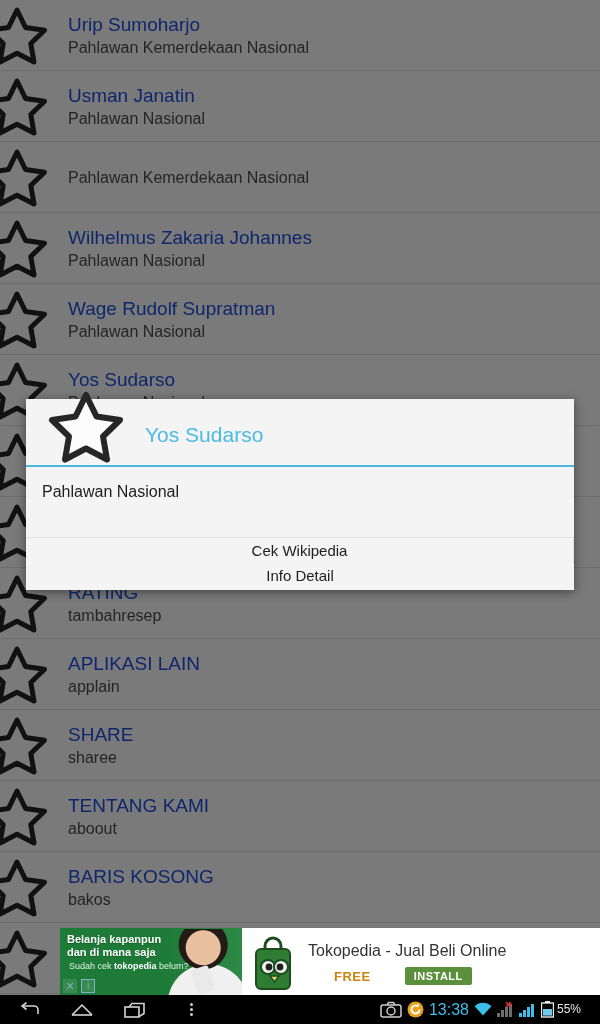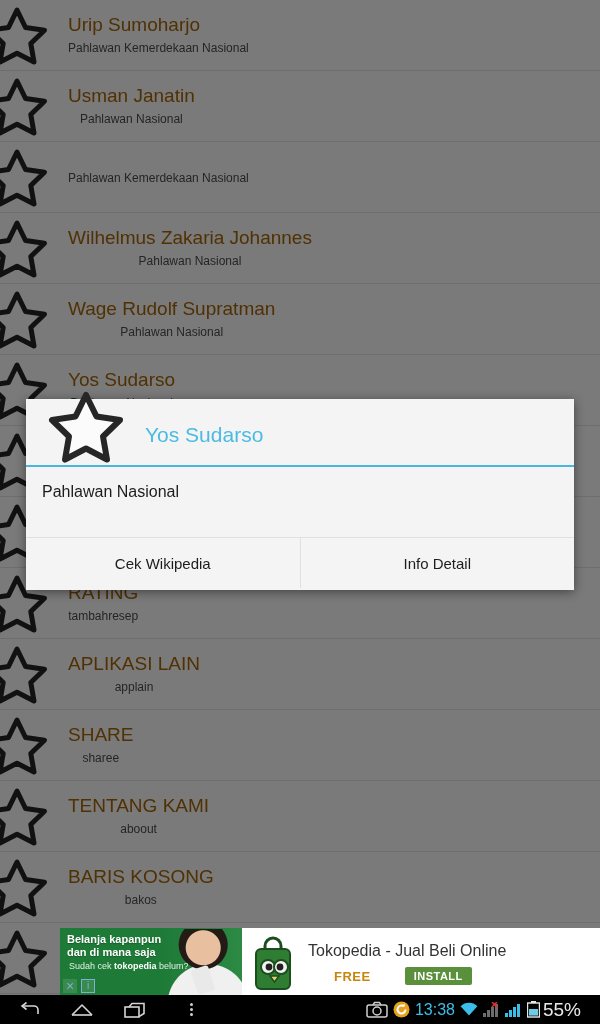--- a/index.html
+++ b/index.html
@@ -39,30 +39,29 @@
   }
   .row .star-wrap svg { width: 62px; height: 60px; display: block; }
   .row .txt {
     margin-left: 68px;
     display: flex;
     flex-direction: column;
     justify-content: center;
   }
   .row .title {
     font-size: 19px;
-    color: #a16207;
+    color: #1d4ed8;
     line-height: 24px;
     font-weight: 400;
   }
   .row .sub {
-    font-size: 12px;
+    font-size: 16px;
     color: #4a4a4a;
     line-height: 20px;
     margin-top: 1px;
-    text-align: center;
   }
 
   
   #scrim {
     position: absolute;
     left: 0; top: 0; width: 600px; height: 995px;
     background: rgba(0,0,0,0.50);
     pointer-events: none;
   }
 
@@ -184,20 +183,21 @@
     border-bottom: 1px solid #e0e0e0;
   }
   #dialog-message {
     font-size: 16px;
     color: #1d1d1d;
     line-height: 22px;
   }
   #dialog-buttons {
     display: flex;
     height: 50px;
+    flex-direction: column;
   }
   .dlg-btn {
     flex: 1 1 0;
     display: flex; align-items: center; justify-content: center;
     font-size: 15px;
     color: #1d1d1d;
     cursor: pointer;
     background: #f4f4f4;
   }
   .dlg-btn.first { border-right: 1px solid #e0e0e0; }
@@ -227,21 +227,21 @@
     padding-right: 19px;
   }
   #status-icons svg { display: block; }
   #clock {
     font-size: 16px;
     color: #3bbfe8;
     font-family: "Liberation Sans", sans-serif;
     line-height: 18px;
   }
   #battery-pct {
-    font-size: 19px;
+    font-size: 12px;
     color: #e8e8e8;
     line-height: 17px;
     margin-left: -2px;
   }
 </style>
 </head>
 <body>
 
 <div id="screen">
 

